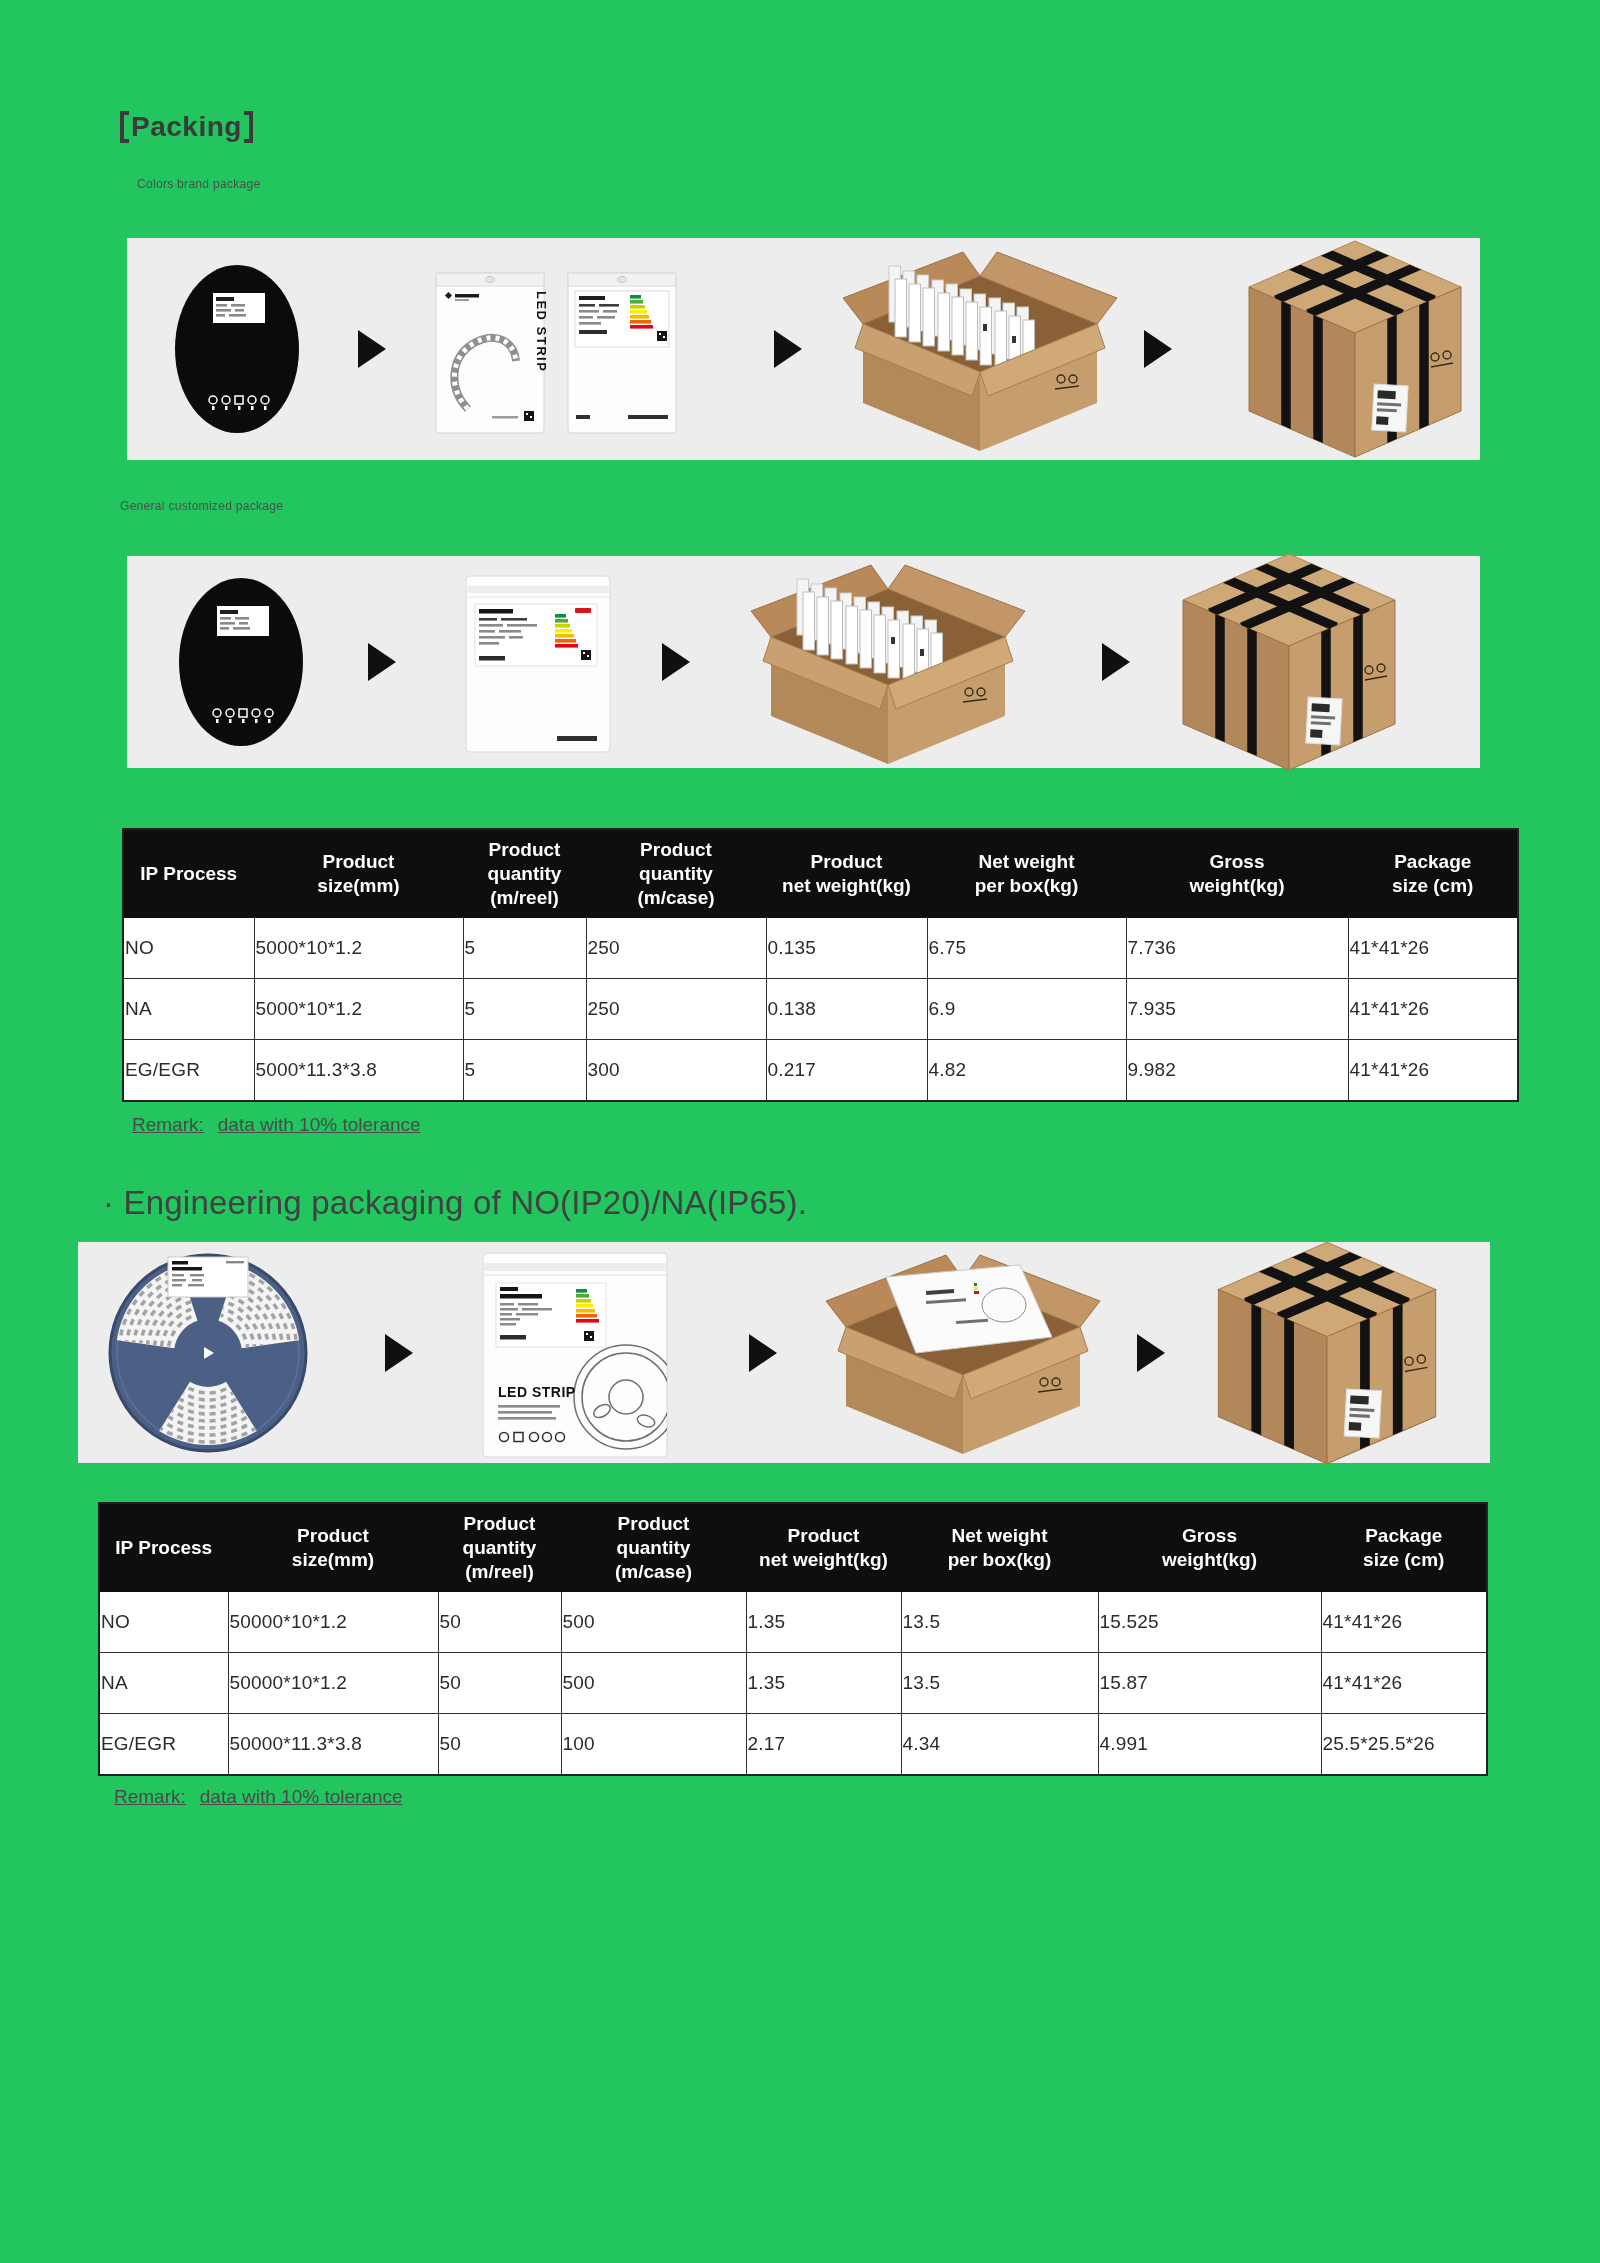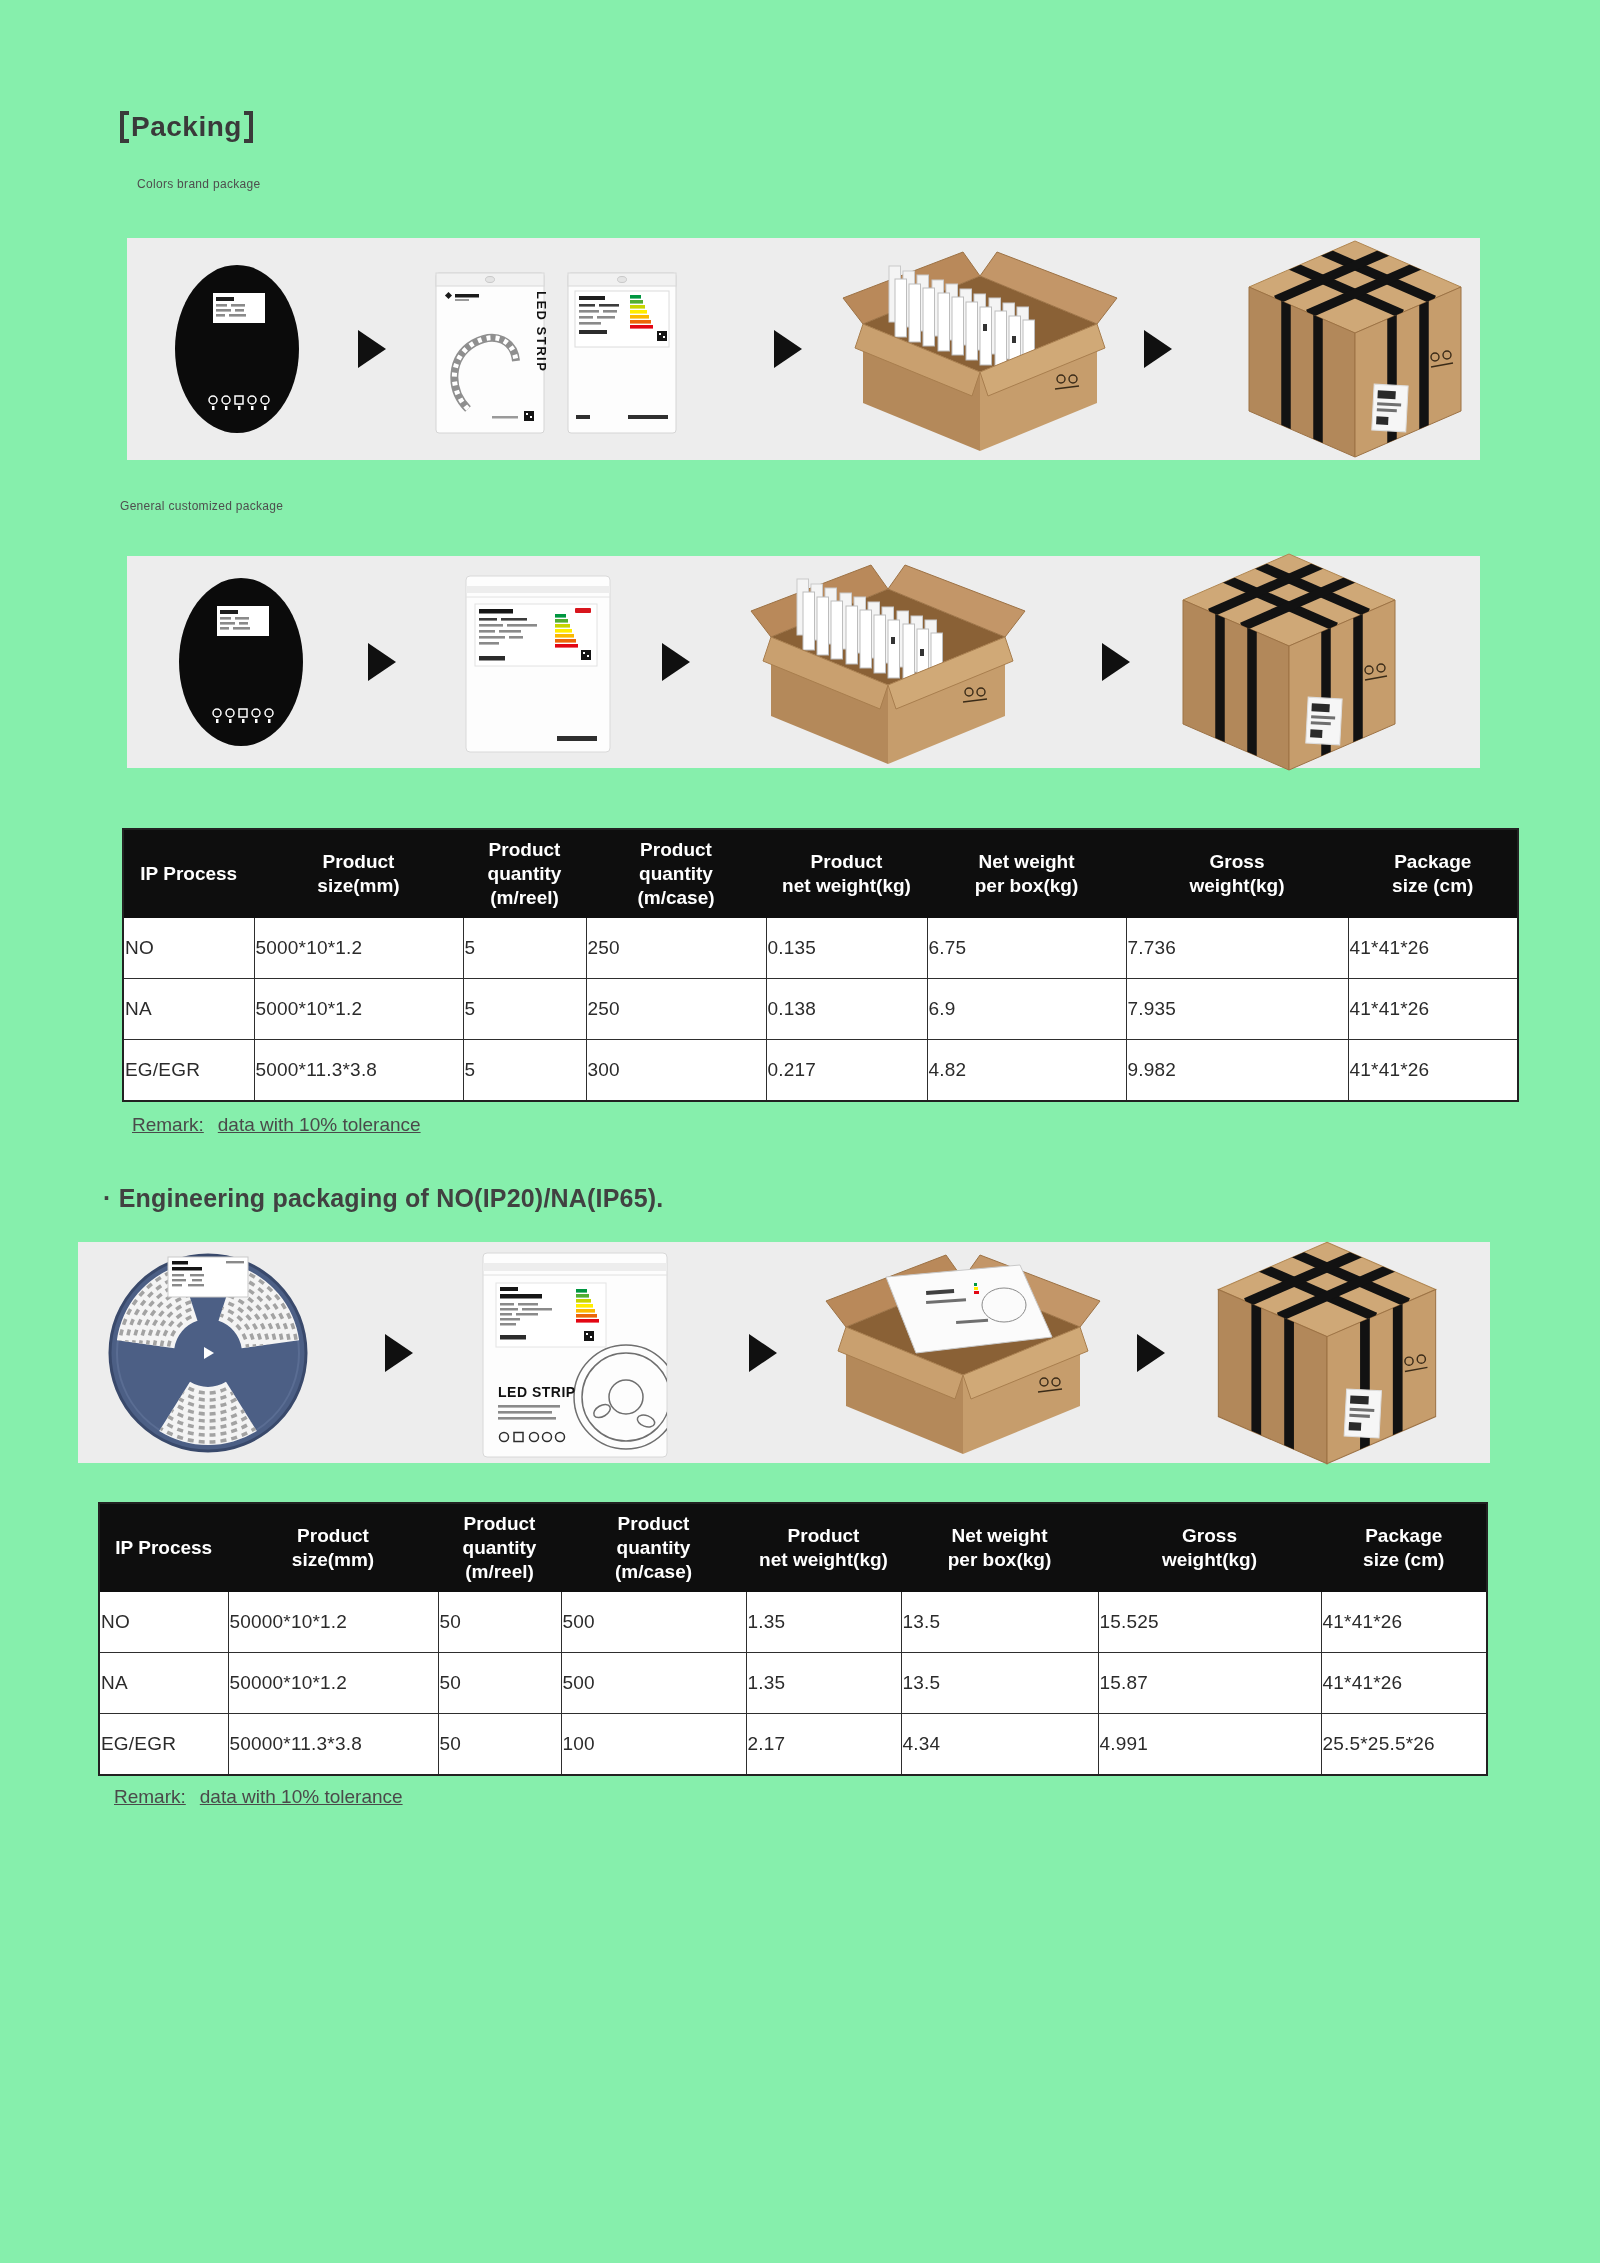--- a/index.html
+++ b/index.html
@@ -1,31 +1,31 @@
 <!DOCTYPE html>
 <html><head>
 <meta charset="utf-8">
 <style>
   html,body{margin:0;padding:0;background:#ffffff;}
   .page{
-    position:relative;width:1600px;height:2263px;background:#86efac;
+    position:relative;width:1600px;height:2263px;background:#22c55e;
     font-family:"Liberation Sans",sans-serif;color:#3c3c3c;overflow:hidden;
   }
   .packing-heading{
     position:absolute;left:118px;top:110px;display:flex;align-items:center;
     font-size:28px;font-weight:800;color:#3a3a3a;letter-spacing:.5px;
   }
   .bracket{display:inline-block;width:13px;height:34px;}
   .sub-label{
     position:absolute;font-size:12px;color:#4e4e4e;letter-spacing:.3px;
   }
   .label-colors{left:137px;top:177px;}
   .label-general{left:120px;top:499px;}
   .engineering-heading{
-    position:absolute;left:103px;top:1184px;font-size:25px;font-weight:700;color:#414141;letter-spacing:.2px;
+    position:absolute;left:103px;top:1184px;font-size:33px;font-weight:400;color:#414141;letter-spacing:.2px;
   }
   .band{
     position:absolute;background:#ededed;display:flex;align-items:center;
   }
   .band-1{left:127px;top:238px;width:1353px;height:222px;}
   .band-2{left:127px;top:556px;width:1353px;height:212px;}
   .band-3{left:78px;top:1242px;width:1412px;height:221px;}
   .band svg{display:block;flex:0 0 auto;}
   .spec-table{
     position:absolute;border-collapse:collapse;table-layout:fixed;background:#fff;

